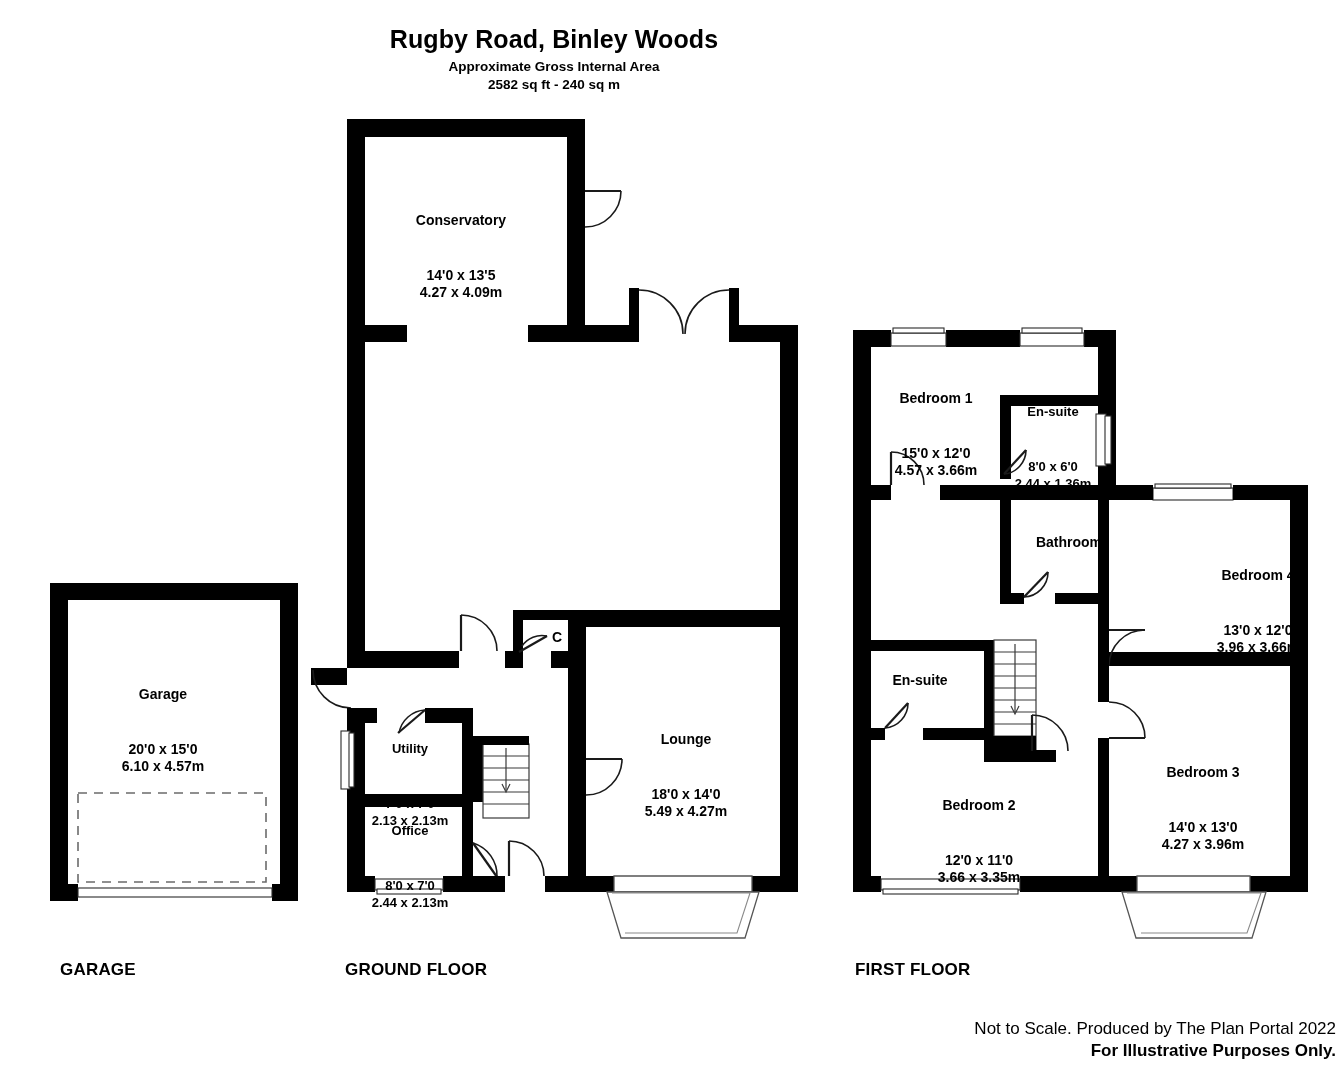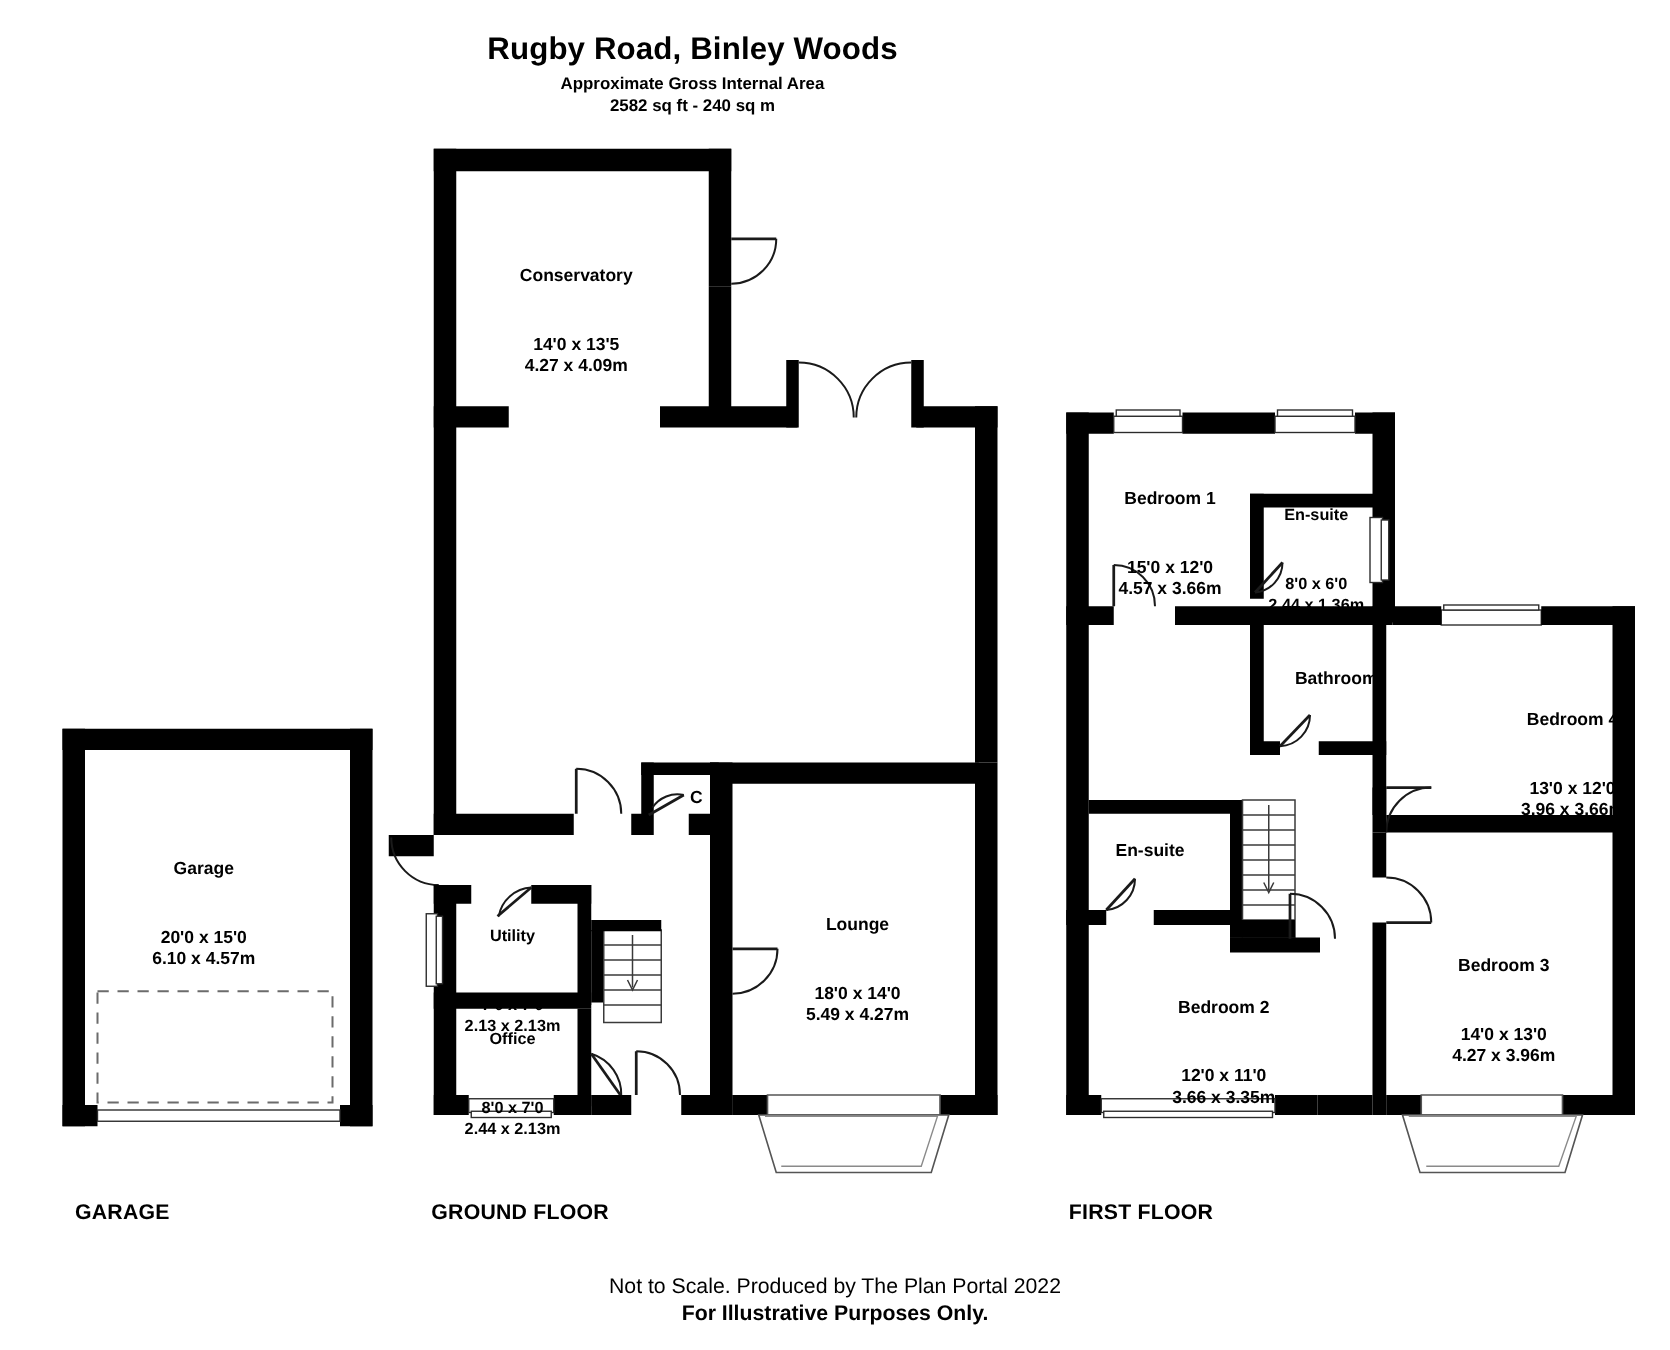--- a/index.html
+++ b/index.html
@@ -44,21 +44,21 @@
   .subtitle2 {
     font-size: 13.5px;
     font-weight: bold;
     line-height: 18px;
   }
   
   .footer {
     position: absolute;
     left: 0; top: 1018px;
     width: 1336px;
-    text-align: center;
+    text-align: right;
   }
   .footer-line1 {
     font-size: 17px;
     font-weight: normal;
     line-height: 22px;
   }
   .footer-line2 {
     font-size: 17px;
     font-weight: bold;
     line-height: 22px;

